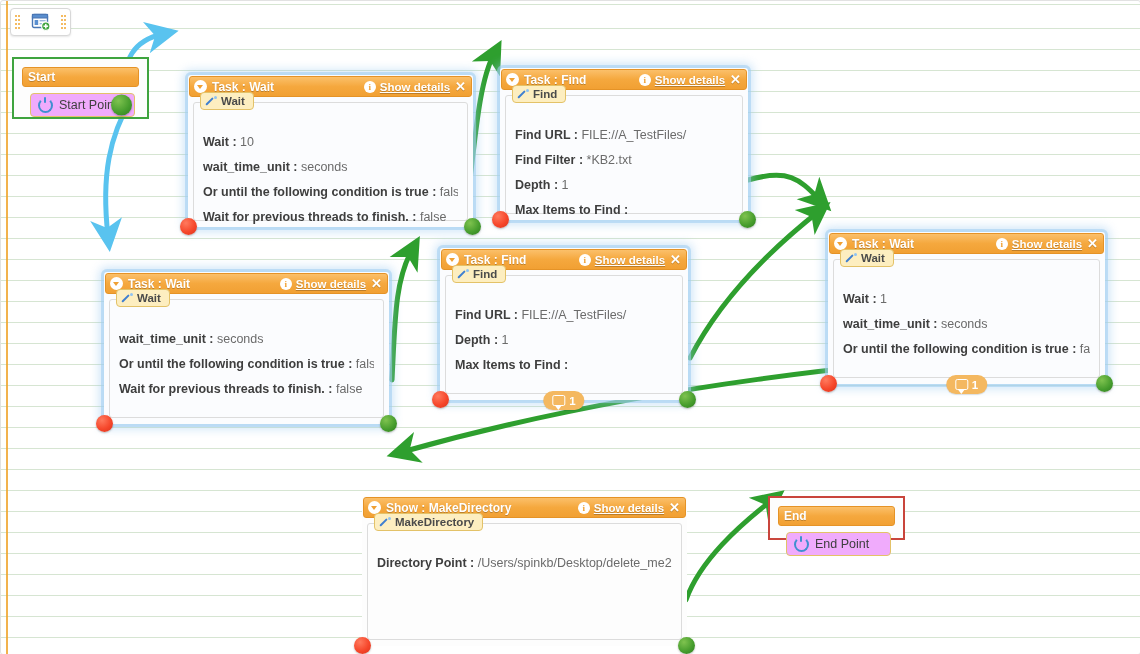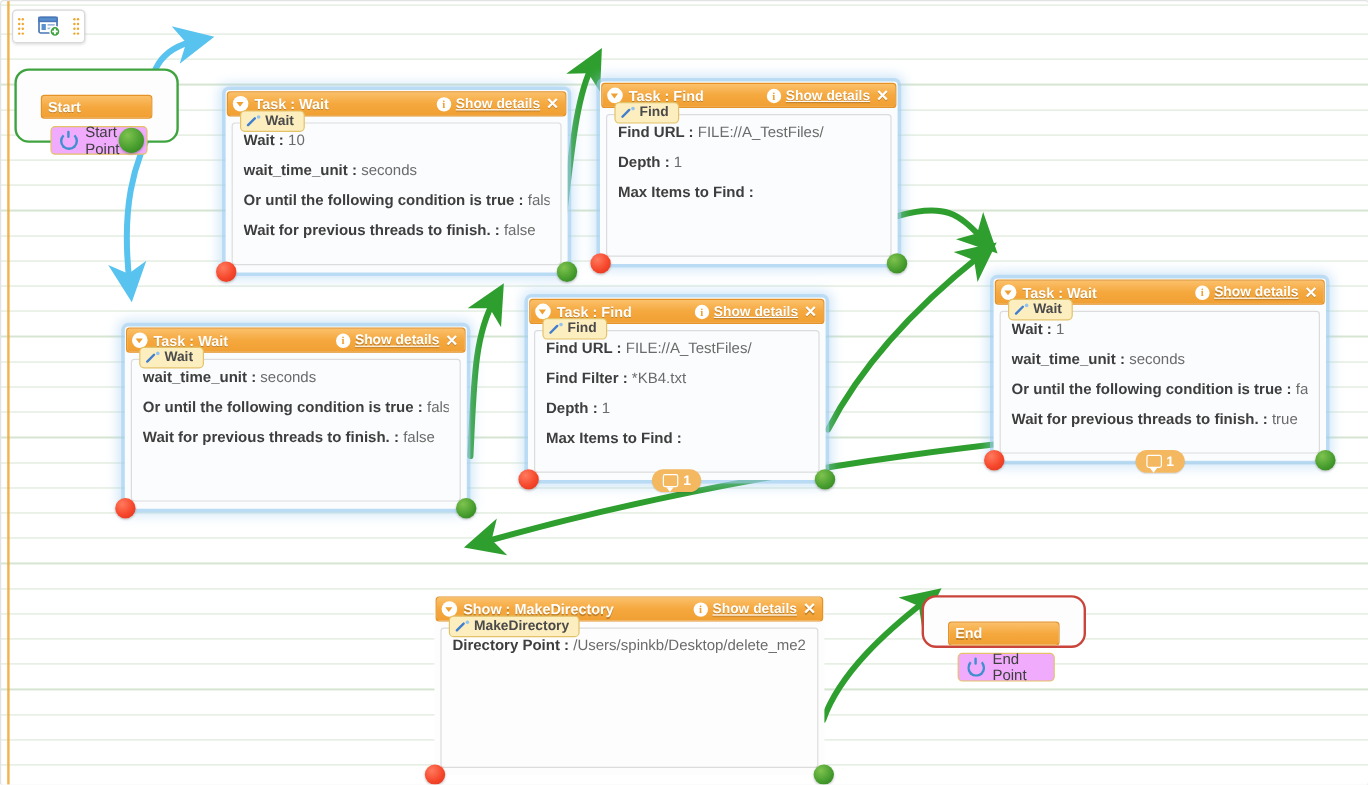--- a/index.html
+++ b/index.html
@@ -212,21 +212,21 @@
     content: "";
     position: absolute;
     right: 0; top: 0;
     width: 3px; height: 3px;
     background: #8fc3f2;
     border-radius: 50%;
   }
 
   .rows {
     position: absolute;
-    left: 0; right: 0; top: 2px;
+    left: 0; right: 0; top: 27px;
     padding: 0 9px;
     box-sizing: border-box;
   }
   .row {
     height: 25px;
     line-height: 25px;
     font-size: 12.5px;
     color: #3e3e3e;
     font-weight: bold;
     white-space: nowrap;
@@ -288,23 +288,23 @@
     width: 0; height: 0;
     border-left: 3px solid transparent;
     border-right: 3px solid transparent;
     border-top: 4px solid #ffffff;
   }
 
   
   .endpoint {
     position: absolute;
     box-sizing: border-box;
-    border-radius: 12px;
+    border-radius: 0;
     background: #fdfdfd;
-    padding: 20px;
+    padding: 8px;
   }
   .endpoint.start { border: 2px solid #3fa43f; }
   .endpoint.end   { border: 2px solid #c9453c; }
   .ep-header {
     height: 20px;
     border-radius: 3px;
     background: linear-gradient(to bottom, #fbc06a 0%, #f5a83e 50%, #f1a033 100%);
     border: 1px solid #e59327;
     box-sizing: border-box;
     color: #ffffff;
@@ -493,20 +493,24 @@
       <div class="type-tab">
         <span class="wand"></span>
         <span>Find</span>
       </div>
       <div class="rows">
         <div class="row">
           <span>Find URL :</span>
           <span class="val">FILE://A_TestFiles/</span>
         </div>
         <div class="row">
+          <span>Find Filter :</span>
+          <span class="val">*KB2.txt</span>
+        </div>
+        <div class="row">
           <span>Depth :</span>
           <span class="val">1</span>
         </div>
         <div class="row">
           <span>Max Items to Find :</span>
           <span class="val"></span>
         </div>
       </div>
     </div>
     <span class="dot red in"></span>
@@ -561,24 +565,20 @@
       <div class="type-tab">
         <span class="wand"></span>
         <span>Find</span>
       </div>
       <div class="rows">
         <div class="row">
           <span>Find URL :</span>
           <span class="val">FILE://A_TestFiles/</span>
         </div>
         <div class="row">
-          <span>Find Filter :</span>
-          <span class="val">*KB4.txt</span>
-        </div>
-        <div class="row">
           <span>Depth :</span>
           <span class="val">1</span>
         </div>
         <div class="row">
           <span>Max Items to Find :</span>
           <span class="val"></span>
         </div>
       </div>
     </div>
     <span class="dot red in"></span>
@@ -610,24 +610,20 @@
           <span class="val">1</span>
         </div>
         <div class="row">
           <span>wait_time_unit :</span>
           <span class="val">seconds</span>
         </div>
         <div class="row">
           <span>Or until the following condition is true :</span>
           <span class="val">false</span>
         </div>
-        <div class="row">
-          <span>Wait for previous threads to finish. :</span>
-          <span class="val">true</span>
-        </div>
       </div>
     </div>
     <span class="dot red in"></span>
     <span class="dot green out"></span>
     <span class="badge">
       <span class="bubble"></span>
       <span>1</span>
     </span>
   </div>
 

